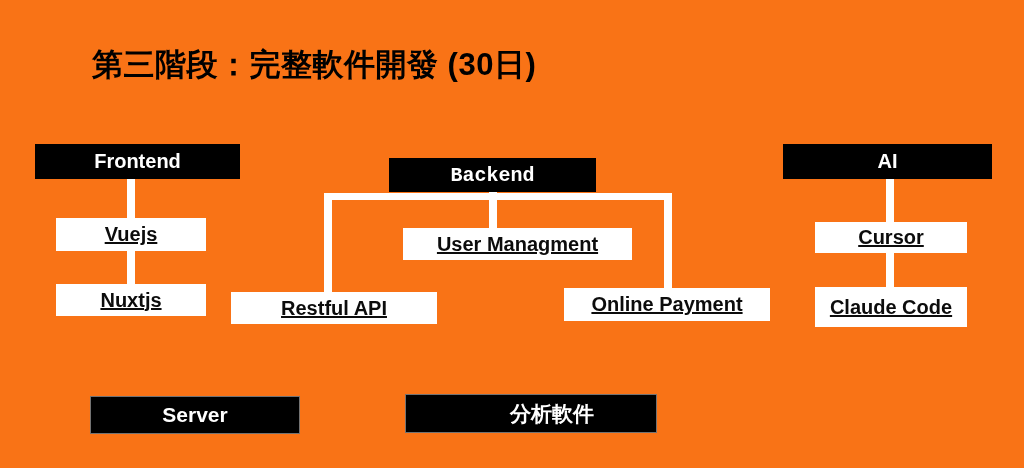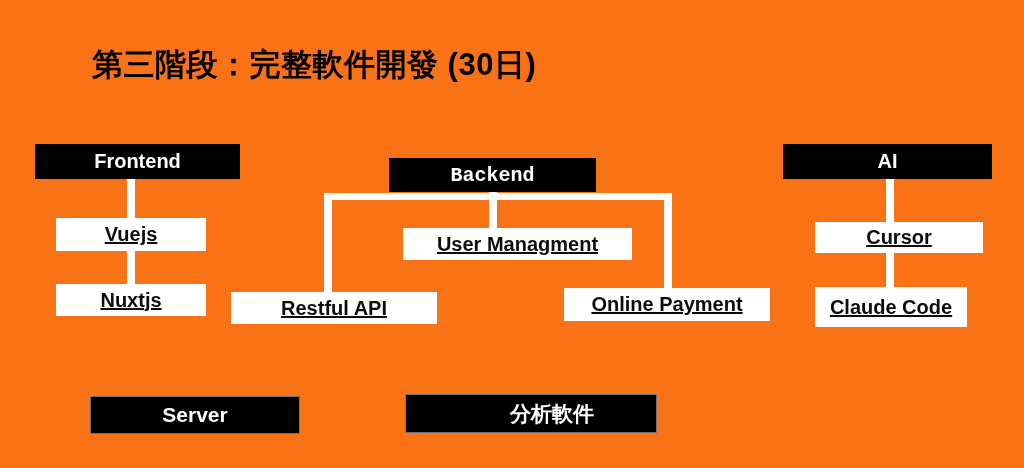--- a/index.html
+++ b/index.html
@@ -68,21 +68,21 @@
   #box-restful    { left: 231px; top: 292px; width: 206px; height: 32px; }
   #box-payment    { left: 564px; top: 288px; width: 206px; height: 33px; }
   #ln-be-stem     { left: 489px; top: 176px; width: 8px;   height: 19px; }
   #ln-be-hbar     { left: 324px; top: 193px; width: 348px; height: 7px;  }
   #ln-be-left     { left: 324px; top: 193px; width: 8px;   height: 101px; }
   #ln-be-mid      { left: 489px; top: 193px; width: 8px;   height: 37px; }
   #ln-be-right    { left: 664px; top: 193px; width: 8px;   height: 97px; }
 
   
   #box-ai         { left: 783px; top: 144px; width: 209px; height: 35px; }
-  #box-cursor     { left: 815px; top: 222px; width: 168px; height: 31px; }
+  #box-cursor     { left: 815px; top: 222px; width: 152px; height: 31px; }
   #box-claude     { left: 815px; top: 287px; width: 152px; height: 40px; }
   #ln-ai-1        { left: 886px; top: 178px; width: 8px;   height: 46px; }
   #ln-ai-2        { left: 886px; top: 252px; width: 8px;   height: 37px; }
 
   
   #box-server     { left: 90px;  top: 396px; width: 208px; height: 36px; }
   #box-analytics  { left: 405px; top: 394px; width: 208px; height: 37px; padding-left: 42px; }
   #box-business   { left: 718px; top: 394px; width: 209px; height: 37px; }
 </style>
 </head>

